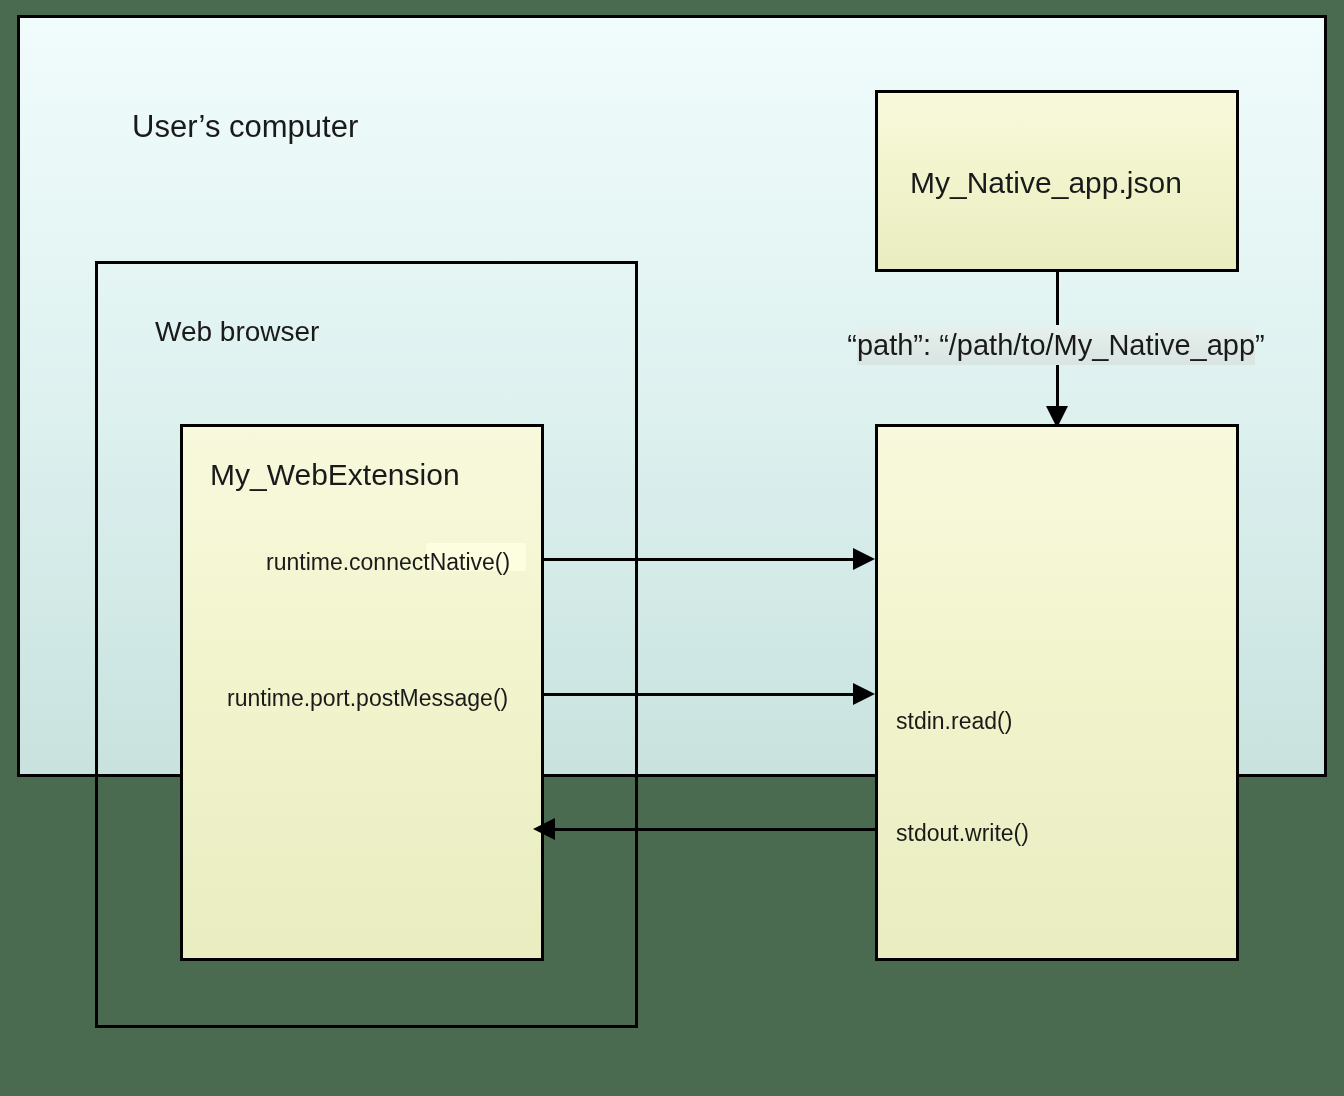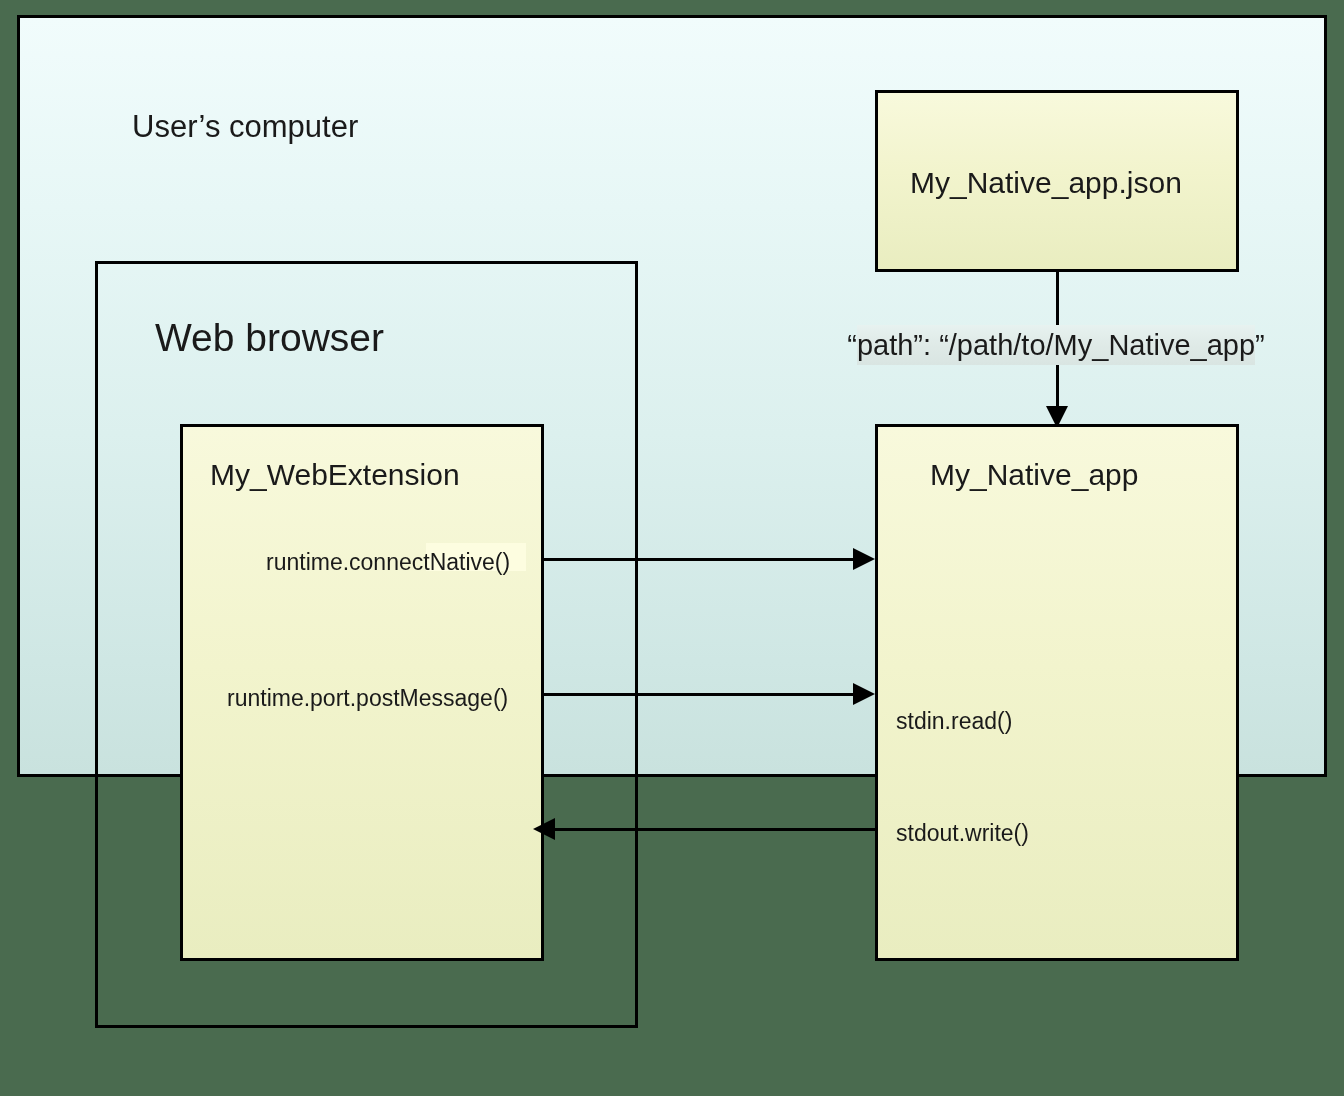--- a/index.html
+++ b/index.html
@@ -35,21 +35,21 @@
   }
 
   
   .lbl {
     position: absolute;
     color: #1a1a1a;
     white-space: nowrap;
     line-height: 1;
   }
   .title-lg   { font-size: 31px; }
-  .title-md   { font-size: 39px; }
+  .title-md   { font-size: 28px; }
   .title-box  { font-size: 30px; text-align: right; }
   .api-lbl    { font-size: 23px; }
 
   
   .box {
     position: absolute;
     box-sizing: border-box;
     border: 3px solid #000000;
   }
   .box-browser {
@@ -140,21 +140,20 @@
 
     <div class="vline" style="left: 1036px; top: 254px; height: 53px;"></div>
 
     <div class="path-chip" style="left: 837px; top: 307px; width: 398px; height: 40px;">“path”: “/path/to/My_Native_app”</div>
 
     <div class="vline" style="left: 1036px; top: 347px; height: 43px;"></div>
     <div class="arrow-down" style="left: 1026px; top: 388px;"></div>
 
     <div class="box box-yellow" style="left: 855px; top: 406px; width: 364px; height: 537px;"></div>
 
-    <div class="lbl title-box" style="left: 910px; top: 442px;">My_Native_app</div>
 
     <div class="lbl api-lbl" style="left: 876px; top: 692px;">stdin.read()</div>
 
     <div class="lbl api-lbl" style="left: 876px; top: 804px;">stdout.write()</div>
 
     <div class="hline" style="left: 523px; top: 540px; width: 315px;"></div>
     <div class="arrow-right" style="left: 833px; top: 530px;"></div>
 
     <div class="hline" style="left: 523px; top: 675px; width: 315px;"></div>
     <div class="arrow-right" style="left: 833px; top: 665px;"></div>

